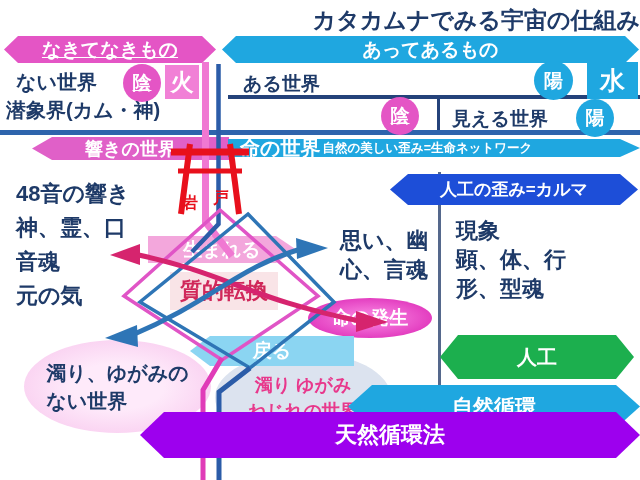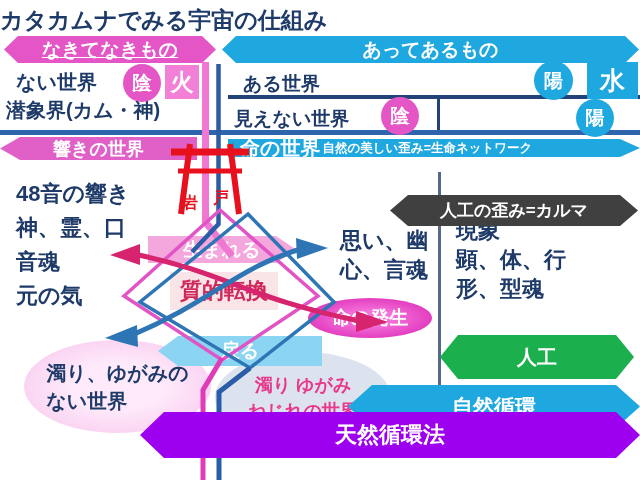--- a/index.html
+++ b/index.html
@@ -8,45 +8,45 @@
   .abs{position:absolute;}
   .navy{color:#1E3A68;font-weight:bold;}
   .wht{color:#ffffff;font-weight:bold;}
   .ctr{display:flex;align-items:center;justify-content:center;text-align:center;}
   .circle{border-radius:50%;}
   
   .hex14{clip-path:polygon(14px 0,calc(100% - 14px) 0,100% 50%,calc(100% - 14px) 100%,14px 100%,0 50%);}
   .hex18{clip-path:polygon(18px 0,calc(100% - 18px) 0,100% 50%,calc(100% - 18px) 100%,18px 100%,0 50%);}
   .hex24{clip-path:polygon(24px 0,calc(100% - 24px) 0,100% 50%,calc(100% - 24px) 100%,24px 100%,0 50%);}
   .arrR{clip-path:polygon(0 0,calc(100% - 20px) 0,100% 50%,calc(100% - 20px) 100%,0 100%);}
-  .arrL{clip-path:polygon(20px 0,100% 0,100% 100%,20px 100%,0 50%);}
+  .arrL{clip-path:polygon(20px 0,100% 0,100% 100%,20px 100%,0 50%);margin-left:32px;}
   
   .mag{background:#E455C5;text-decoration:underline;}  .cyan{background:#1FA7E0;}
-  .orange{background:#404040;margin-top:21px;} .green{background:#1CAF4E;}
+  .orange{background:#1d4ed8;} .green{background:#1CAF4E;}
   .purple{background:#9D00EE;} .pinkArrow{background:#F3A7DC;}
   .cyanArrow{background:#8BD5F2;} .pinkSq{background:#F180D6;}
   .grad{background:radial-gradient(ellipse at center,#F577DC 20%,#DE2EB8 85%);}
   .rule{background:#2E64AC;}
   svg{position:absolute;left:0;top:0;pointer-events:none;}
 </style>
 </head>
 <body>
 
 <div class="stage">
 
-  <div class="abs navy" style="left:0;top:5px;width:640px;text-align:left;font-size:23px;">カタカムナでみる宇宙の仕組み</div>
+  <div class="abs navy" style="left:0;top:5px;width:640px;text-align:right;font-size:23px;">カタカムナでみる宇宙の仕組み</div>
 
   <div class="abs navy" style="left:16px;top:69px;font-size:20px;">ない世界</div>
   <div class="abs navy" style="left:6px;top:97px;font-size:20px;">潜象界(カム・神)</div>
 
   <div class="abs navy" style="left:243px;top:71px;font-size:19px;">ある世界</div>
   <div class="abs rule" style="left:228px;top:95px;width:412px;height:4px;background:#24427A;"></div>
 
-  <div class="abs navy" style="left:234px;top:106px;font-size:19px;">見えない世界</div>
   <div class="abs" style="left:437px;top:98px;width:3px;height:36px;background:#24427A;"></div>
+  <div class="abs navy" style="left:452px;top:106px;font-size:19px;">見える世界</div>
 
   <div class="abs rule" style="left:0;top:130px;width:640px;height:5px;"></div>
   <div class="abs" style="left:438px;top:172px;width:3px;height:260px;background:#55688C;"></div>
 
   <div class="abs navy" style="left:16px;top:177px;font-size:22px;line-height:34px;">
     <div>48音の響き</div>
     <div>神、霊、口</div>
     <div>音魂</div>
     <div>元の気</div>
   </div>

